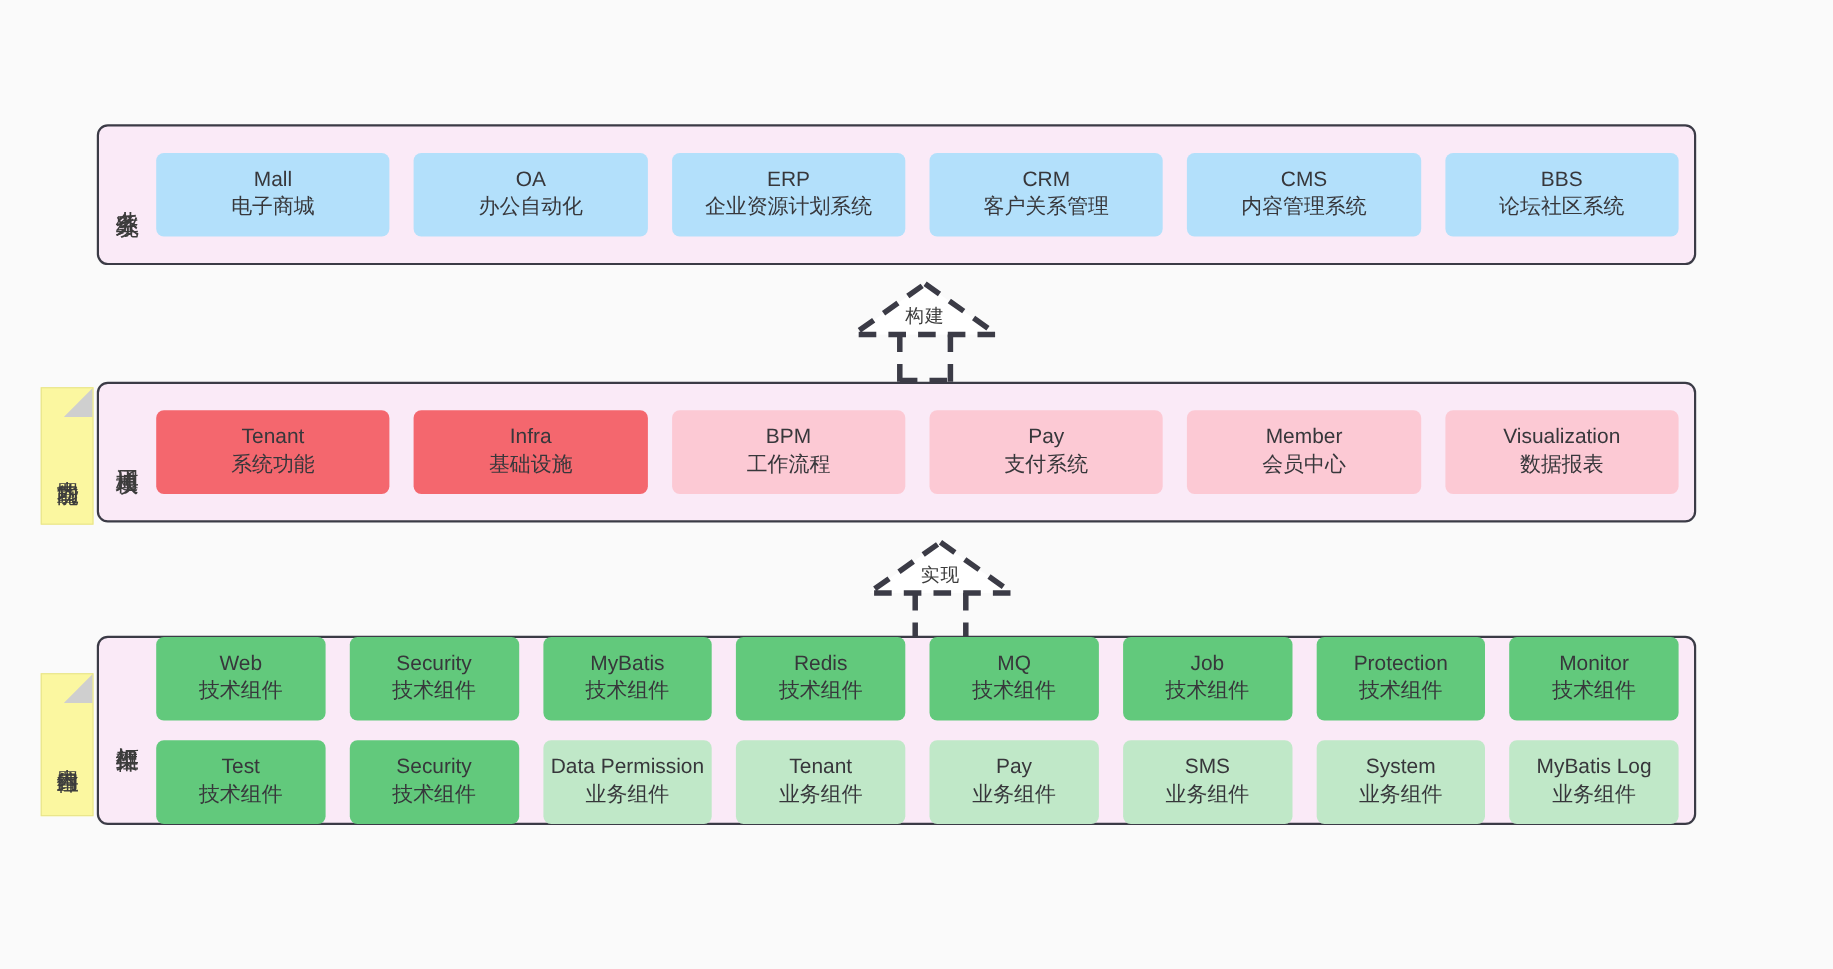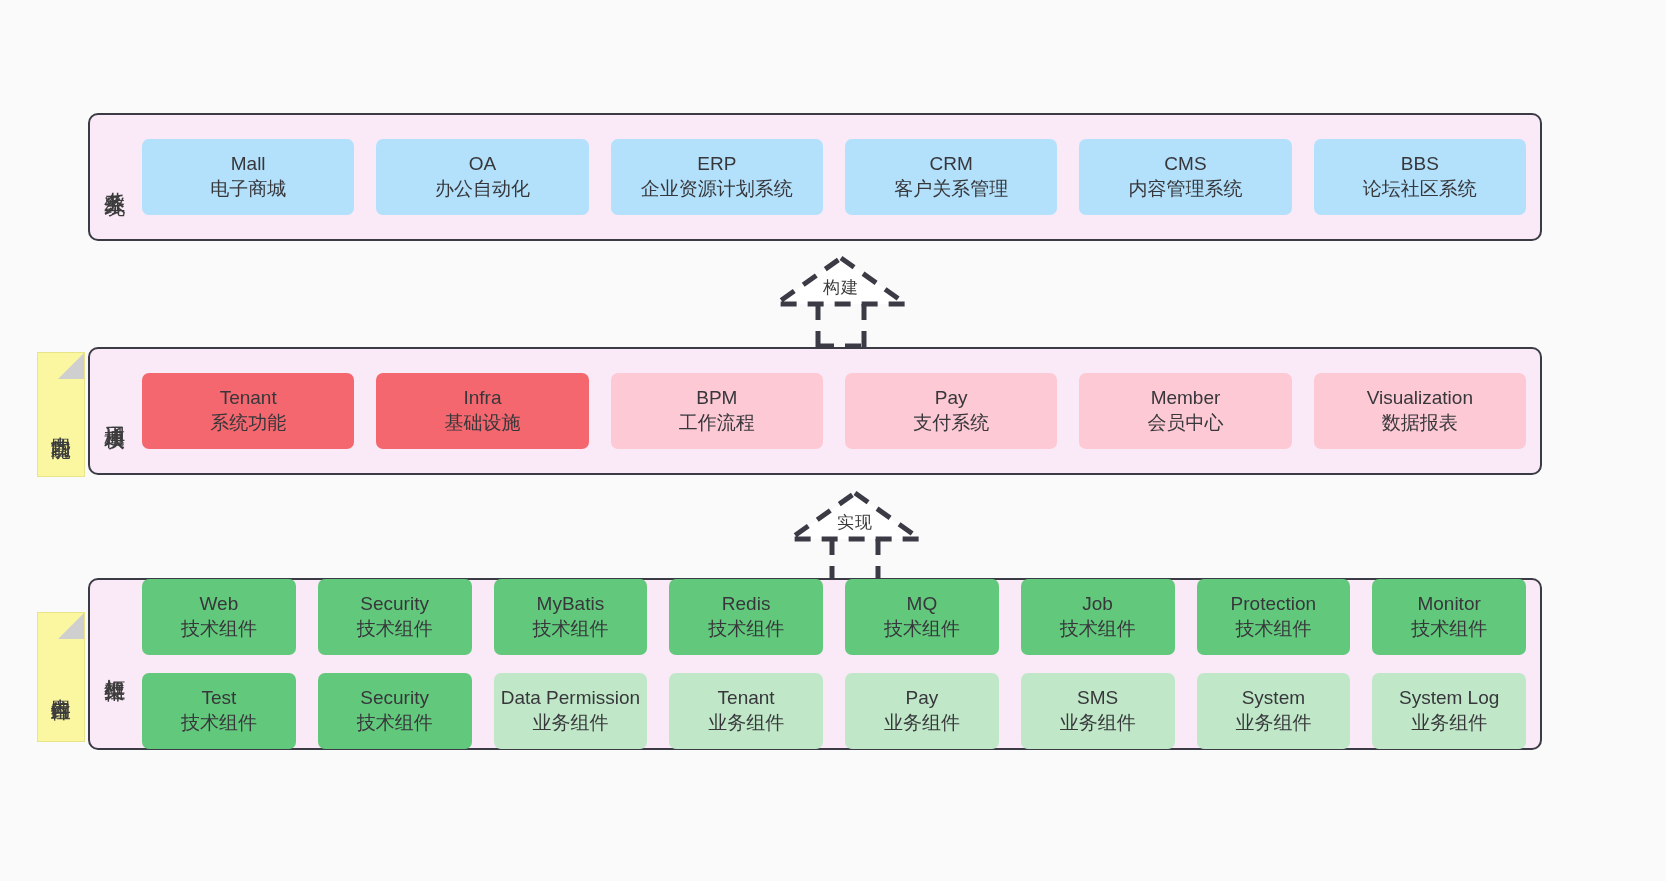--- a/index.html
+++ b/index.html
@@ -294,18 +294,18 @@
         </div>
         <div class="card c-greenlight">
           <span class="l1">SMS</span>
           <span class="l2">业务组件</span>
         </div>
         <div class="card c-greenlight">
           <span class="l1">System</span>
           <span class="l2">业务组件</span>
         </div>
         <div class="card c-greenlight">
-          <span class="l1">System Log</span>
+          <span class="l1">MyBatis Log</span>
           <span class="l2">业务组件</span>
         </div>
       </div>
     </div>
 </div>
 
 </body></html>

